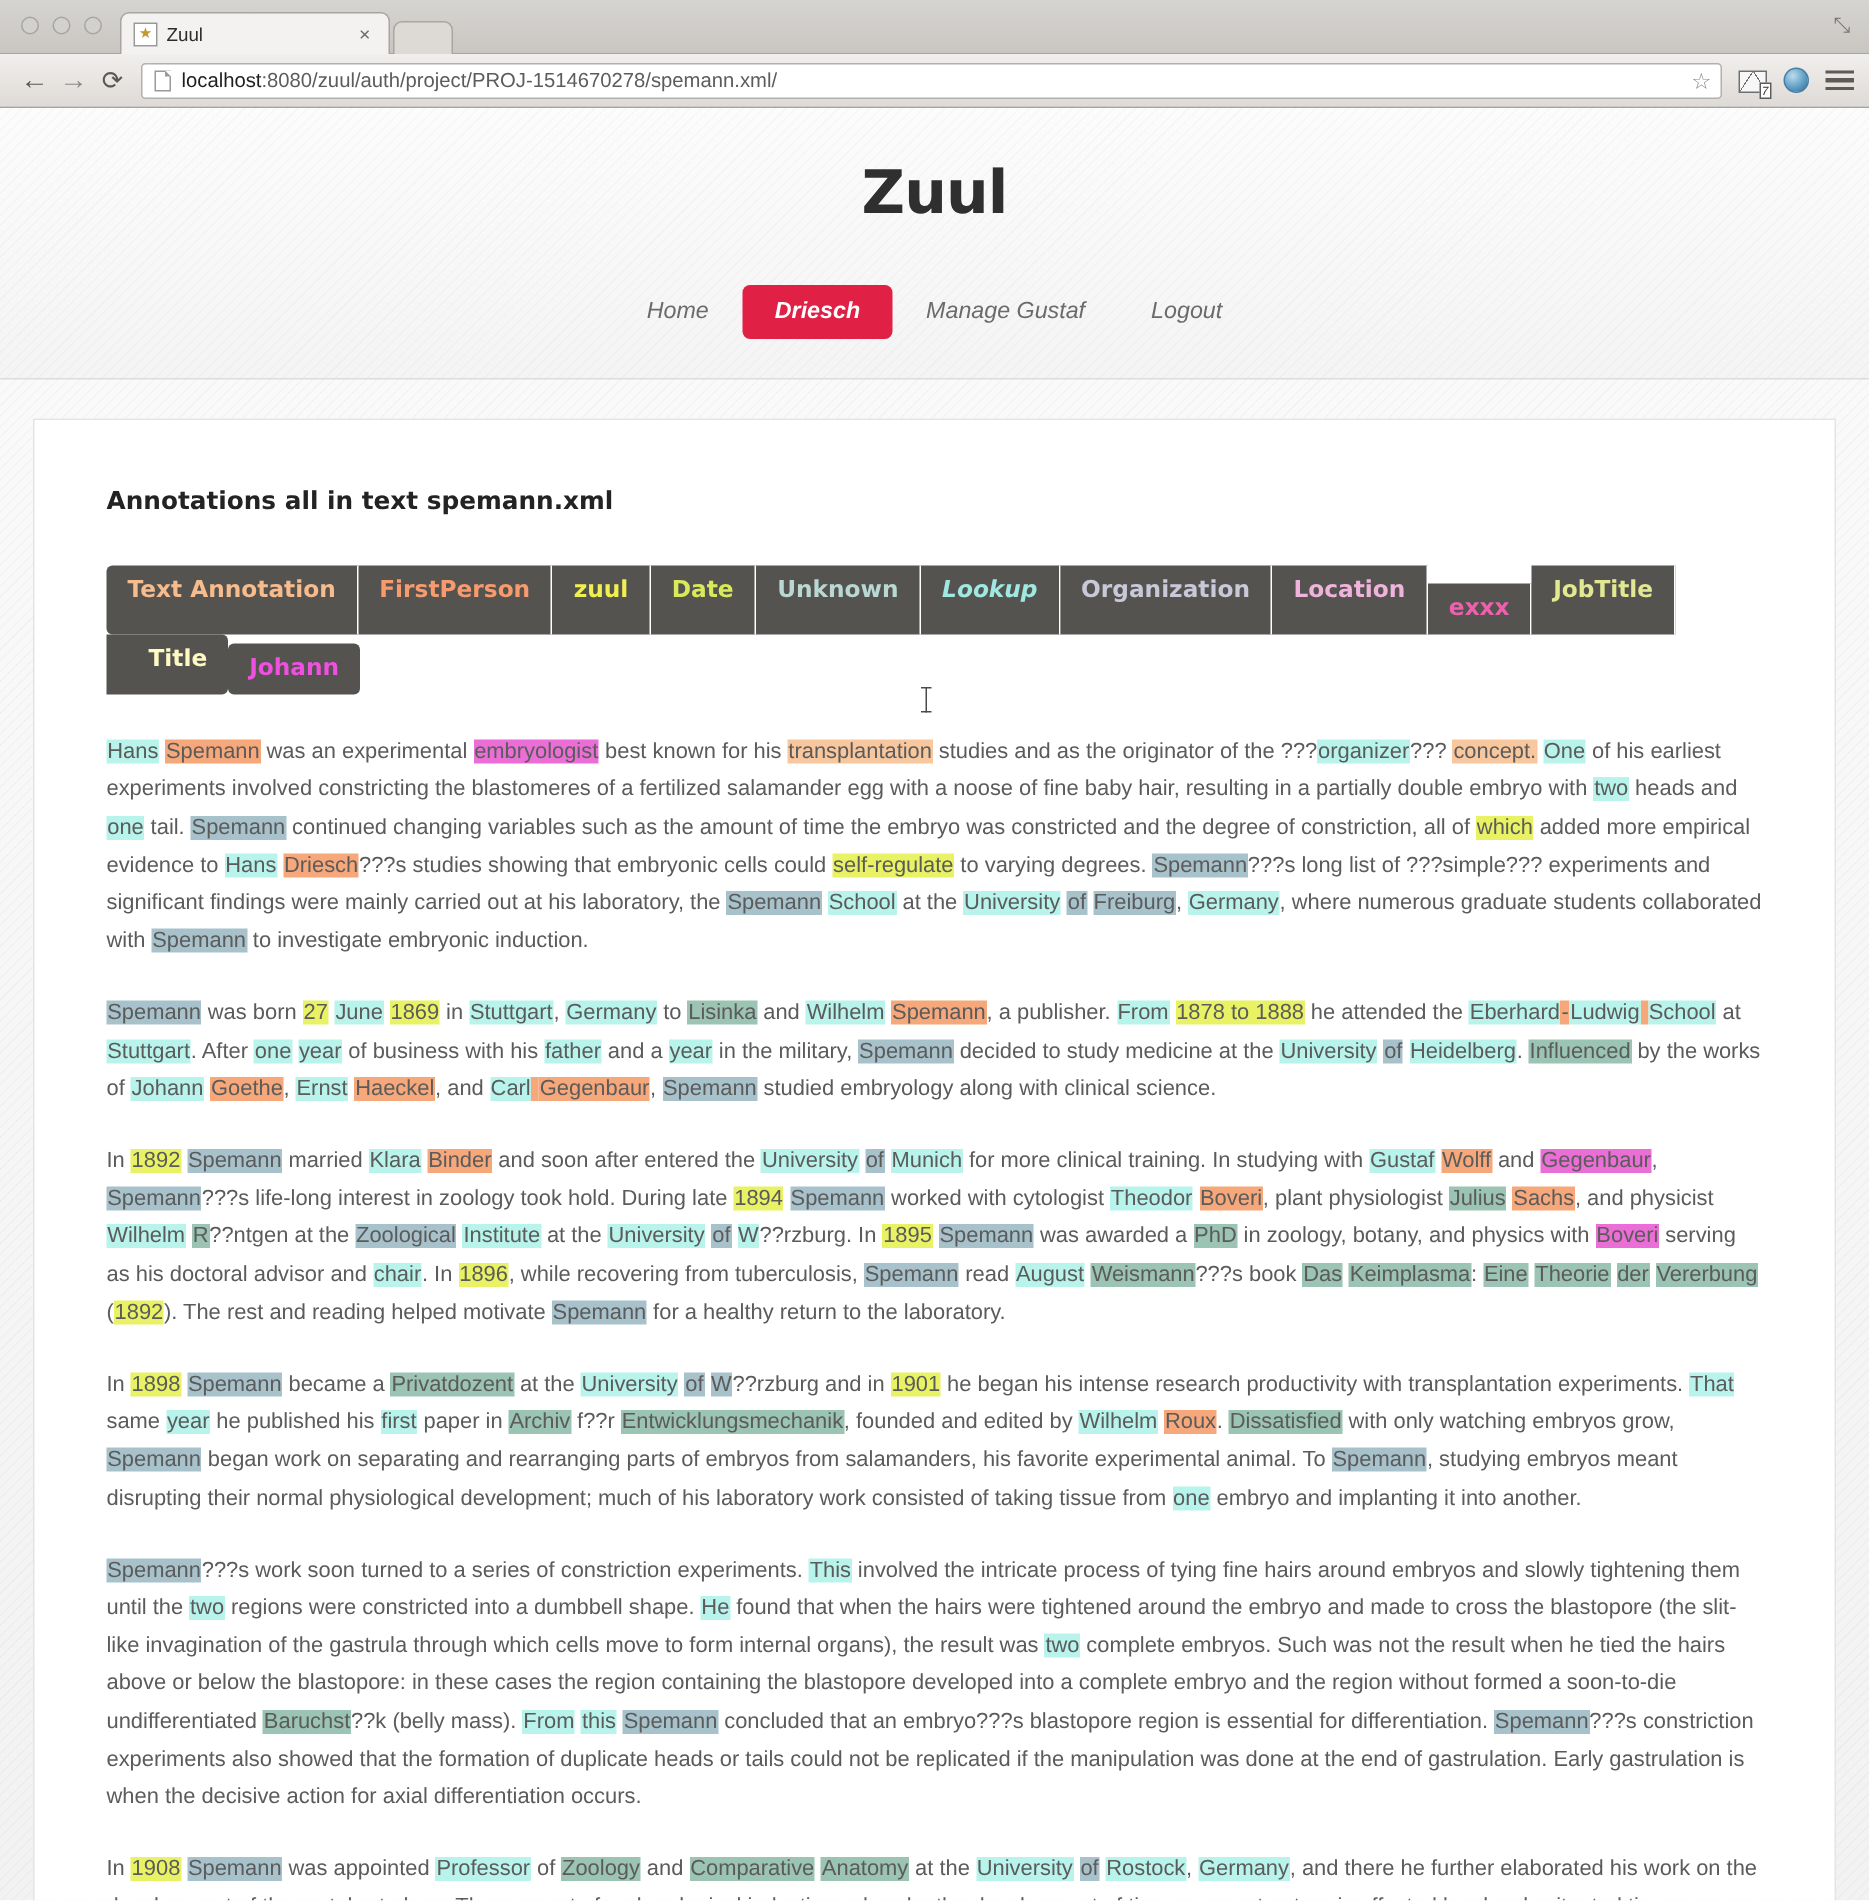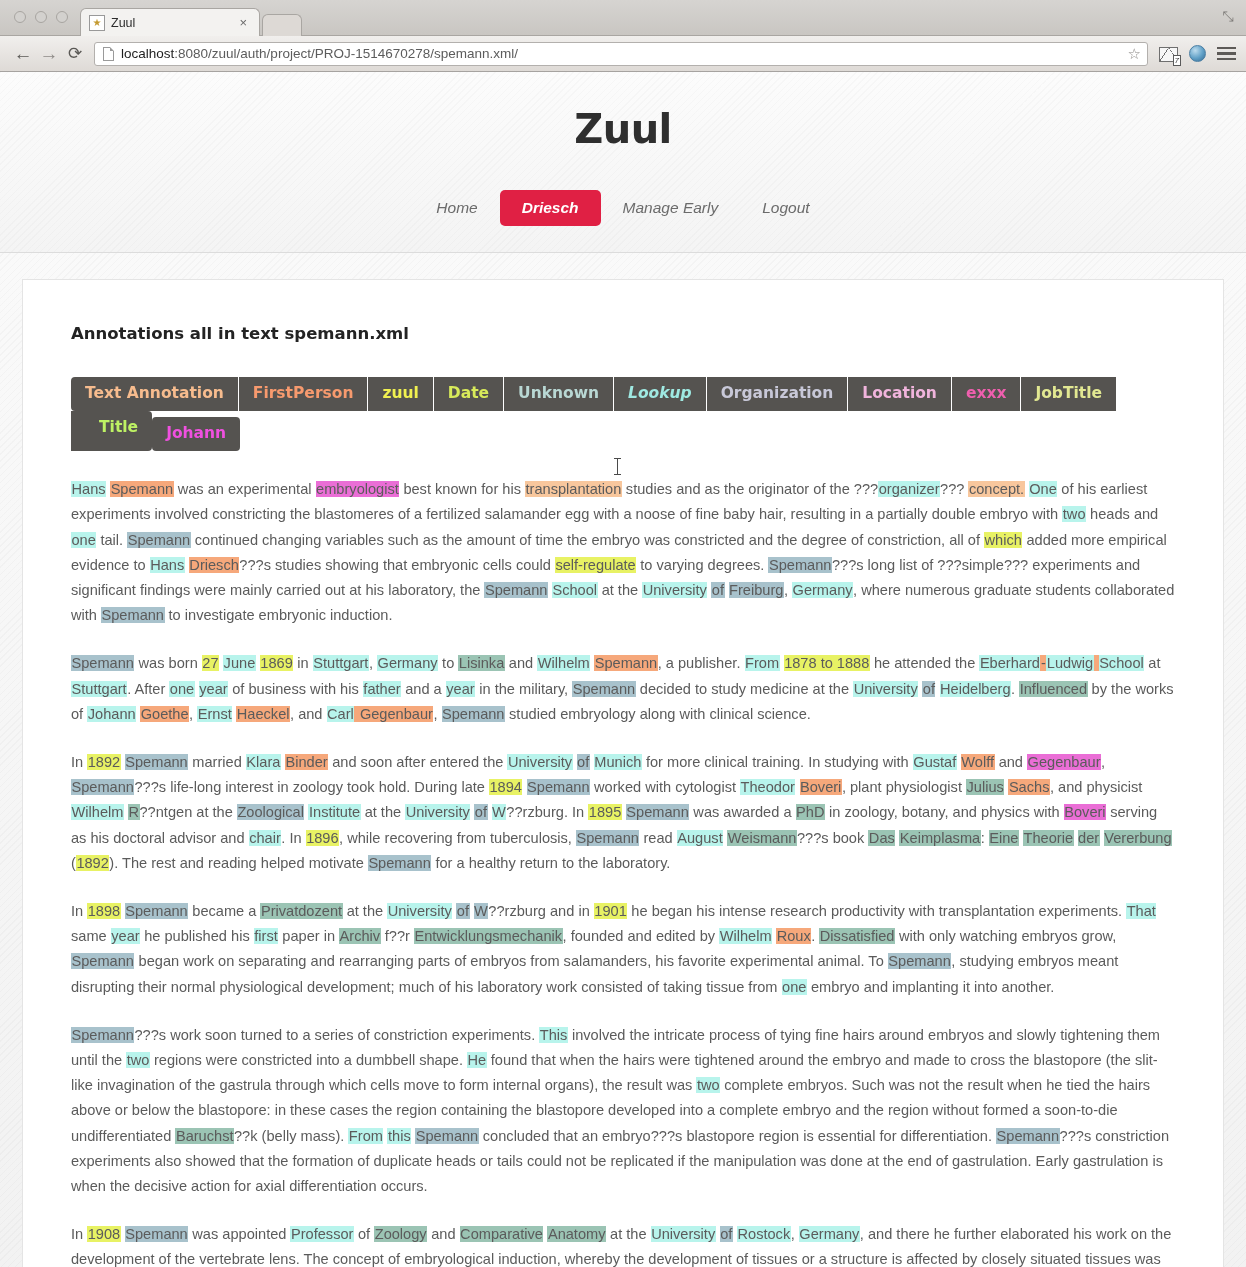--- a/index.html
+++ b/index.html
@@ -232,43 +232,43 @@
     </div>
   </div>
 
   <div class="page wrap">
 
     <div class="masthead">
       <div class="brand">Zuul</div>
       <div class="mainnav">
         <a class="navitem">Home</a>
         <a class="navitem active">Driesch</a>
-        <a class="navitem">Manage Early</a>
+        <a class="navitem">Manage Gustaf</a>
         <a class="navitem">Logout</a>
       </div>
     </div>
 
     <div class="caret"></div>
 
     <div class="sheet">
       <div class="sheet-inner">
         <h2 class="sub">Annotations all in text spemann.xml</h2>
 
         <div class="typebar" id="typebar">
             <div class="typebtn" style="color: rgb(247, 188, 142);">Text Annotation</div>
             <div class="typebtn" style="color: rgb(247, 154, 110);">FirstPerson</div>
             <div class="typebtn" style="color: rgb(240, 240, 80);">zuul</div>
             <div class="typebtn" style="color: rgb(216, 234, 90);">Date</div>
             <div class="typebtn" style="color: rgb(185, 216, 212);">Unknown</div>
             <div class="typebtn" style="color: rgb(159, 233, 226); font-style: italic;">Lookup</div>
             <div class="typebtn" style="color: rgb(200, 200, 216);">Organization</div>
             <div class="typebtn" style="color: rgb(240, 180, 220);">Location</div>
-            <div class="typebtn" style="color: rgb(239, 95, 174);">exxx</div>
+            <div class="typebtn" style="color: rgb(239, 95, 174); margin-top: 12px;">exxx</div>
             <div class="typebtn" style="color: rgb(226, 232, 146);">JobTitle</div>
-            <div class="typebtn endcap" style="color: #bef264; padding-left: 28px;">Title</div>
+            <div class="typebtn endcap" style="color: #fef9c3; padding-left: 28px;">Title</div>
             <div class="typebtn solo" style="margin-top: 6px; color: rgb(240, 80, 224);">Johann</div>
           </div>
 
         <div class="doc" id="doc">
             <p><mark style="background: rgb(184, 244, 236);">Hans</mark> <mark style="background: rgb(246, 168, 123);">Spemann</mark> was an experimental <mark style="background: rgb(234, 110, 214);">embryologist</mark> best known for his <mark style="background: rgb(248, 199, 157);">transplantation</mark> studies and as the originator of the ???<mark style="background: rgb(184, 244, 236);">organizer</mark>??? <mark style="background: rgb(248, 199, 157);">concept.</mark> <mark style="background: rgb(184, 244, 236);">One</mark> of his earliest experiments involved constricting the blastomeres of a fertilized salamander egg with a noose of fine baby hair, resulting in a partially double embryo with <mark style="background: rgb(184, 244, 236);">two</mark> heads and <mark style="background: rgb(184, 244, 236);">one</mark> tail. <mark style="background: rgb(168, 194, 204);">Spemann</mark> continued changing variables such as the amount of time the embryo was constricted and the degree of constriction, all of <mark style="background: rgb(232, 242, 100);">which</mark> added more empirical evidence to <mark style="background: rgb(184, 244, 236);">Hans</mark> <mark style="background: rgb(246, 168, 123);">Driesch</mark>???s studies showing that embryonic cells could <mark style="background: rgb(232, 242, 100);">self-regulate</mark> to varying degrees. <mark style="background: rgb(168, 194, 204);">Spemann</mark>???s long list of ???simple??? experiments and significant findings were mainly carried out at his laboratory, the <mark style="background: rgb(168, 194, 204);">Spemann</mark> <mark style="background: rgb(184, 244, 236);">School</mark> at the <mark style="background: rgb(184, 244, 236);">University</mark> <mark style="background: rgb(168, 194, 204);">of</mark> <mark style="background: rgb(168, 194, 204);">Freiburg</mark>, <mark style="background: rgb(184, 244, 236);">Germany</mark>, where numerous graduate students collaborated with <mark style="background: rgb(168, 194, 204);">Spemann</mark> to investigate embryonic induction.</p>
             <p><mark style="background: rgb(168, 194, 204);">Spemann</mark> was born <mark style="background: rgb(232, 242, 100);">27</mark> <mark style="background: rgb(184, 244, 236);">June</mark> <mark style="background: rgb(232, 242, 100);">1869</mark> in <mark style="background: rgb(184, 244, 236);">Stuttgart</mark>, <mark style="background: rgb(184, 244, 236);">Germany</mark> to <mark style="background: rgb(155, 196, 180);">Lisinka</mark> and <mark style="background: rgb(184, 244, 236);">Wilhelm</mark> <mark style="background: rgb(246, 168, 123);">Spemann</mark>, a publisher. <mark style="background: rgb(184, 244, 236);">From</mark> <mark style="background: rgb(232, 242, 100);">1878 to 1888</mark> he attended the <mark style="background: rgb(184, 244, 236);">Eberhard</mark><mark style="background: rgb(246, 168, 123);">-</mark><mark style="background: rgb(184, 244, 236);">Ludwig</mark><mark style="background: rgb(246, 168, 123);"> </mark><mark style="background: rgb(184, 244, 236);">School</mark> at <mark style="background: rgb(184, 244, 236);">Stuttgart</mark>. After <mark style="background: rgb(184, 244, 236);">one</mark> <mark style="background: rgb(184, 244, 236);">year</mark> of business with his <mark style="background: rgb(184, 244, 236);">father</mark> and a <mark style="background: rgb(184, 244, 236);">year</mark> in the military, <mark style="background: rgb(168, 194, 204);">Spemann</mark> decided to study medicine at the <mark style="background: rgb(184, 244, 236);">University</mark> <mark style="background: rgb(168, 194, 204);">of</mark> <mark style="background: rgb(184, 244, 236);">Heidelberg</mark>. <mark style="background: rgb(155, 196, 180);">Influenced</mark> by the works of <mark style="background: rgb(184, 244, 236);">Johann</mark> <mark style="background: rgb(246, 168, 123);">Goethe</mark>, <mark style="background: rgb(184, 244, 236);">Ernst</mark> <mark style="background: rgb(246, 168, 123);">Haeckel</mark>, and <mark style="background: rgb(184, 244, 236);">Carl</mark><mark style="background: rgb(246, 168, 123);"> </mark><mark style="background: rgb(246, 168, 123);">Gegenbaur</mark>, <mark style="background: rgb(168, 194, 204);">Spemann</mark> studied embryology along with clinical science.</p>
             <p>In <mark style="background: rgb(232, 242, 100);">1892</mark> <mark style="background: rgb(168, 194, 204);">Spemann</mark> married <mark style="background: rgb(184, 244, 236);">Klara</mark> <mark style="background: rgb(246, 168, 123);">Binder</mark> and soon after entered the <mark style="background: rgb(184, 244, 236);">University</mark> <mark style="background: rgb(168, 194, 204);">of</mark> <mark style="background: rgb(184, 244, 236);">Munich</mark> for more clinical training. In studying with <mark style="background: rgb(184, 244, 236);">Gustaf</mark> <mark style="background: rgb(246, 168, 123);">Wolff</mark> and <mark style="background: rgb(234, 110, 214);">Gegenbaur</mark>, <mark style="background: rgb(168, 194, 204);">Spemann</mark>???s life-long interest in zoology took hold. During late <mark style="background: rgb(232, 242, 100);">1894</mark> <mark style="background: rgb(168, 194, 204);">Spemann</mark> worked with cytologist <mark style="background: rgb(184, 244, 236);">Theodor</mark> <mark style="background: rgb(246, 168, 123);">Boveri</mark>, plant physiologist <mark style="background: rgb(155, 196, 180);">Julius</mark> <mark style="background: rgb(246, 168, 123);">Sachs</mark>, and physicist <mark style="background: rgb(184, 244, 236);">Wilhelm</mark> <mark style="background: rgb(155, 196, 180);">R</mark>??ntgen at the <mark style="background: rgb(168, 194, 204);">Zoological</mark> <mark style="background: rgb(184, 244, 236);">Institute</mark> at the <mark style="background: rgb(184, 244, 236);">University</mark> <mark style="background: rgb(168, 194, 204);">of</mark> <mark style="background: rgb(184, 244, 236);">W</mark>??rzburg. In <mark style="background: rgb(232, 242, 100);">1895</mark> <mark style="background: rgb(168, 194, 204);">Spemann</mark> was awarded a <mark style="background: rgb(155, 196, 180);">PhD</mark> in zoology, botany, and physics with <mark style="background: rgb(234, 110, 214);">Boveri</mark> serving as his doctoral advisor and <mark style="background: rgb(184, 244, 236);">chair</mark>. In <mark style="background: rgb(232, 242, 100);">1896</mark>, while recovering from tuberculosis, <mark style="background: rgb(168, 194, 204);">Spemann</mark> read <mark style="background: rgb(184, 244, 236);">August</mark> <mark style="background: rgb(155, 196, 180);">Weismann</mark>???s book <mark style="background: rgb(155, 196, 180);">Das</mark> <mark style="background: rgb(155, 196, 180);">Keimplasma</mark>: <mark style="background: rgb(155, 196, 180);">Eine</mark> <mark style="background: rgb(155, 196, 180);">Theorie</mark> <mark style="background: rgb(155, 196, 180);">der</mark> <mark style="background: rgb(155, 196, 180);">Vererbung</mark> (<mark style="background: rgb(232, 242, 100);">1892</mark>). The rest and reading helped motivate <mark style="background: rgb(168, 194, 204);">Spemann</mark> for a healthy return to the laboratory.</p>
             <p>In <mark style="background: rgb(232, 242, 100);">1898</mark> <mark style="background: rgb(168, 194, 204);">Spemann</mark> became a <mark style="background: rgb(155, 196, 180);">Privatdozent</mark> at the <mark style="background: rgb(184, 244, 236);">University</mark> <mark style="background: rgb(168, 194, 204);">of</mark> <mark style="background: rgb(168, 194, 204);">W</mark>??rzburg and in <mark style="background: rgb(232, 242, 100);">1901</mark> he began his intense research productivity with transplantation experiments. <mark style="background: rgb(184, 244, 236);">That</mark> same <mark style="background: rgb(184, 244, 236);">year</mark> he published his <mark style="background: rgb(184, 244, 236);">first</mark> paper in <mark style="background: rgb(155, 196, 180);">Archiv</mark> f??r <mark style="background: rgb(155, 196, 180);">Entwicklungsmechanik</mark>, founded and edited by <mark style="background: rgb(184, 244, 236);">Wilhelm</mark> <mark style="background: rgb(246, 168, 123);">Roux</mark>. <mark style="background: rgb(155, 196, 180);">Dissatisfied</mark> with only watching embryos grow, <mark style="background: rgb(168, 194, 204);">Spemann</mark> began work on separating and rearranging parts of embryos from salamanders, his favorite experimental animal. To <mark style="background: rgb(168, 194, 204);">Spemann</mark>, studying embryos meant disrupting their normal physiological development; much of his laboratory work consisted of taking tissue from <mark style="background: rgb(184, 244, 236);">one</mark> embryo and implanting it into another.</p>
             <p><mark style="background: rgb(168, 194, 204);">Spemann</mark>???s work soon turned to a series of constriction experiments. <mark style="background: rgb(184, 244, 236);">This</mark> involved the intricate process of tying fine hairs around embryos and slowly tightening them until the <mark style="background: rgb(184, 244, 236);">two</mark> regions were constricted into a dumbbell shape. <mark style="background: rgb(184, 244, 236);">He</mark> found that when the hairs were tightened around the embryo and made to cross the blastopore (the slit-like invagination of the gastrula through which cells move to form internal organs), the result was <mark style="background: rgb(184, 244, 236);">two</mark> complete embryos. Such was not the result when he tied the hairs above or below the blastopore: in these cases the region containing the blastopore developed into a complete embryo and the region without formed a soon-to-die undifferentiated <mark style="background: rgb(155, 196, 180);">Baruchst</mark>??k (belly mass). <mark style="background: rgb(184, 244, 236);">From</mark> <mark style="background: rgb(184, 244, 236);">this</mark> <mark style="background: rgb(168, 194, 204);">Spemann</mark> concluded that an embryo???s blastopore region is essential for differentiation. <mark style="background: rgb(168, 194, 204);">Spemann</mark>???s constriction experiments also showed that the formation of duplicate heads or tails could not be replicated if the manipulation was done at the end of gastrulation. Early gastrulation is when the decisive action for axial differentiation occurs.</p>
             <p>In <mark style="background: rgb(232, 242, 100);">1908</mark> <mark style="background: rgb(168, 194, 204);">Spemann</mark> was appointed <mark style="background: rgb(184, 244, 236);">Professor</mark> of <mark style="background: rgb(155, 196, 180);">Zoology</mark> and <mark style="background: rgb(155, 196, 180);">Comparative</mark> <mark style="background: rgb(155, 196, 180);">Anatomy</mark> at the <mark style="background: rgb(184, 244, 236);">University</mark> <mark style="background: rgb(168, 194, 204);">of</mark> <mark style="background: rgb(184, 244, 236);">Rostock</mark>, <mark style="background: rgb(184, 244, 236);">Germany</mark>, and there he further elaborated his work on the development of the vertebrate lens. The concept of embryological induction, whereby the development of tissues or a structure is affected by closely situated tissues was  clearly demonstrated by </p>

